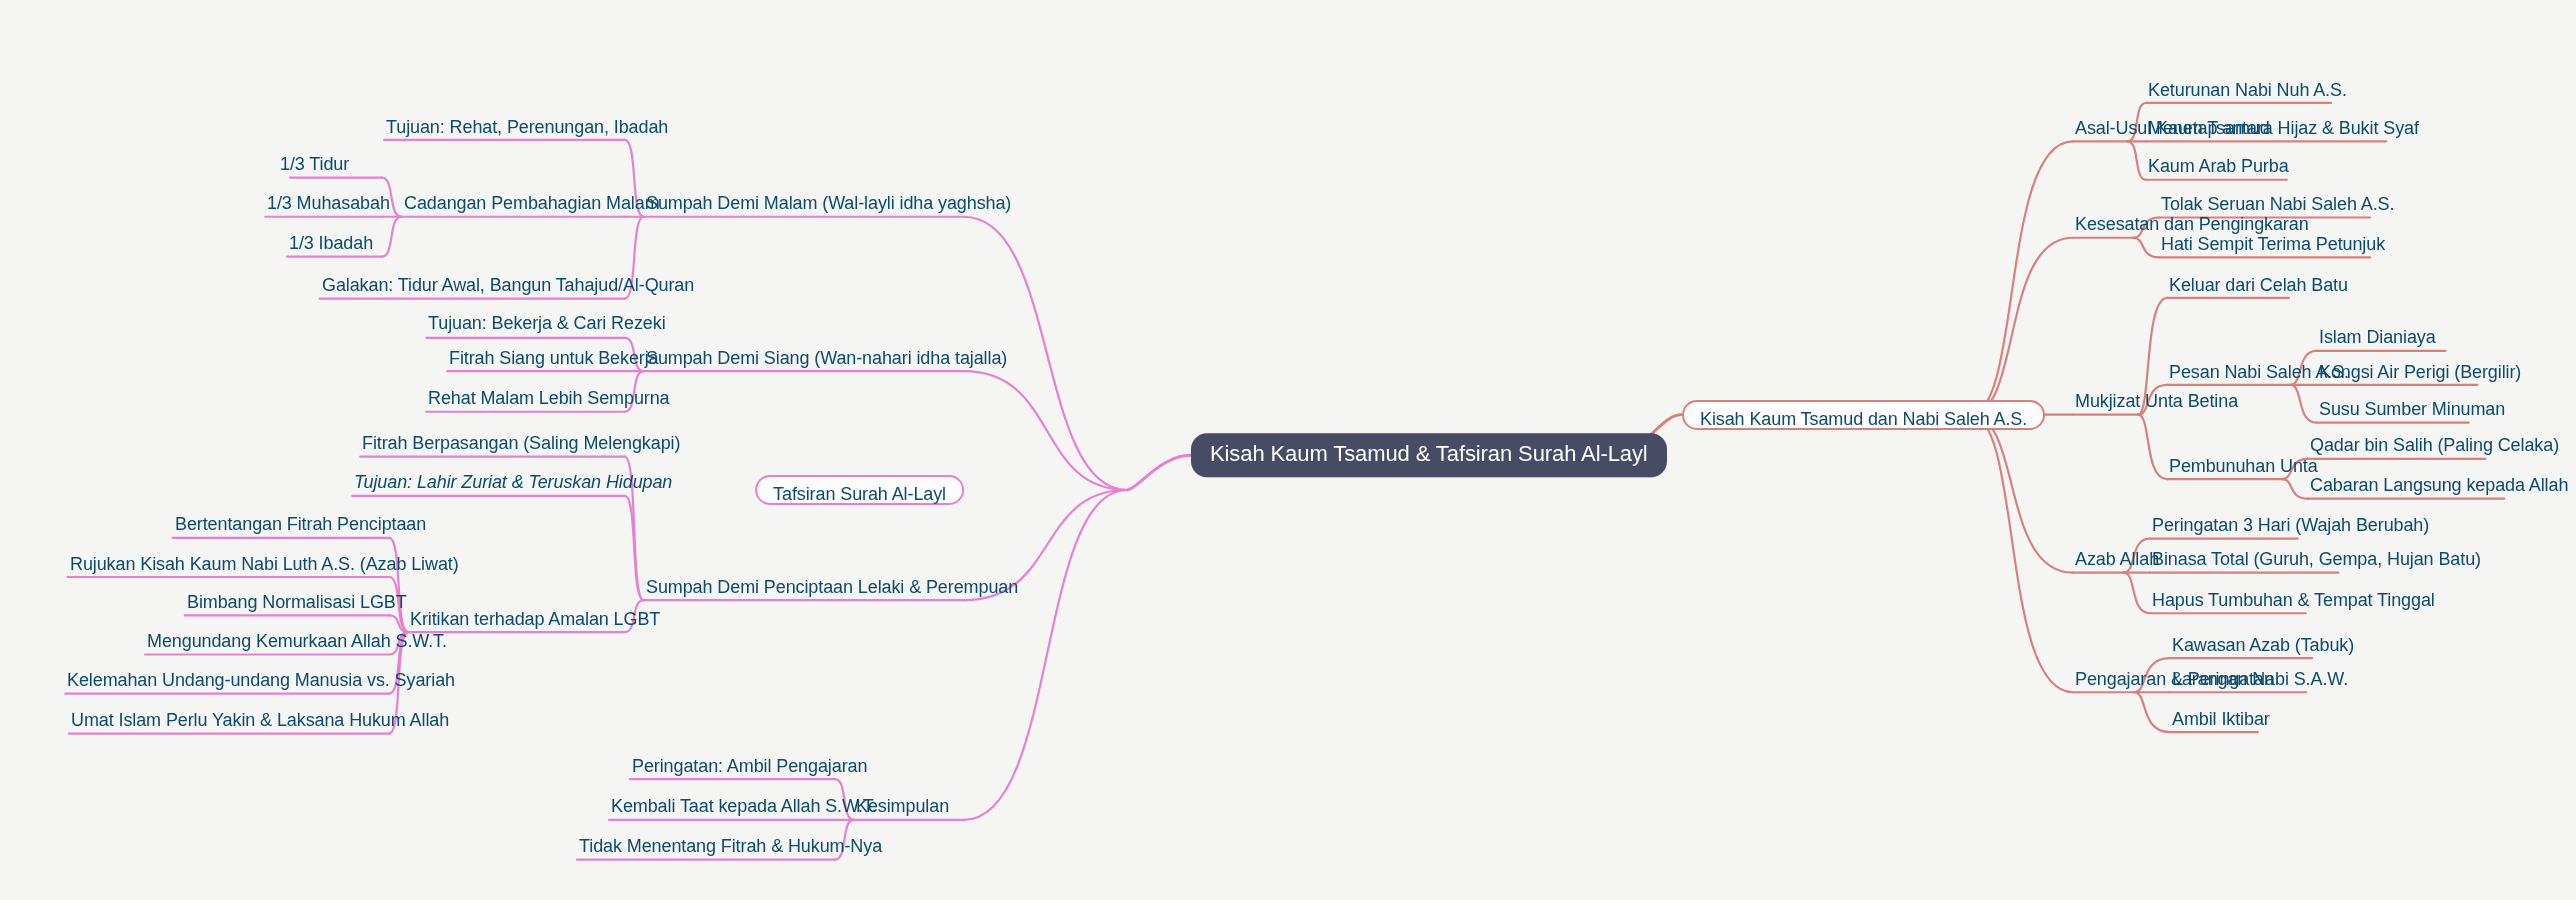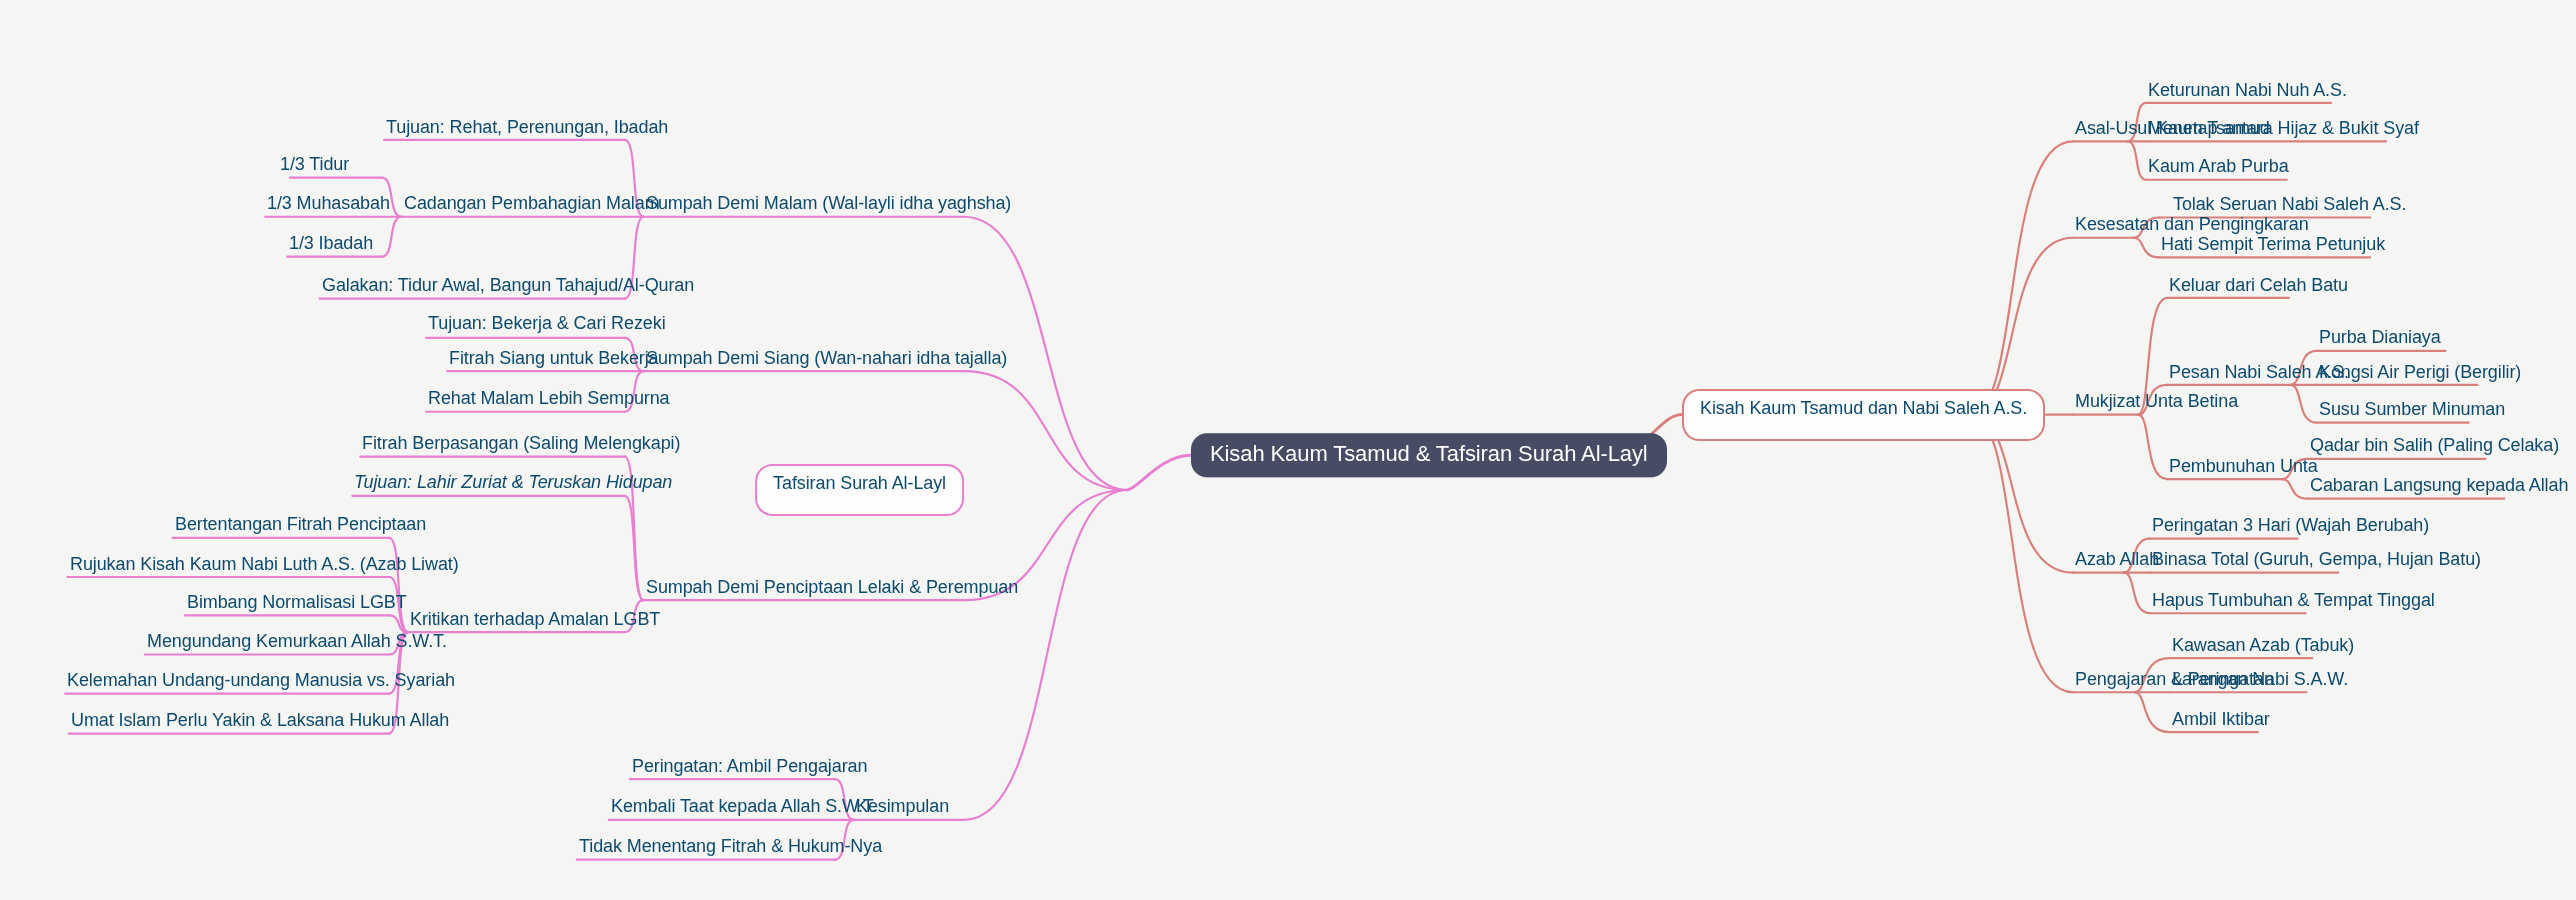--- a/index.html
+++ b/index.html
@@ -29,21 +29,21 @@
     border-radius:16px;
     padding:10px 19px 11.6px 19px;
     font-size:22px;
     box-shadow:0 0.7px 1.4px rgba(0,0,0,.08);
     transform:translateY(-50%);
   }
   
   .pill{
     background:#fdfdfd;
     border-radius:17.4px;
-    padding:8px 16px 22px 16px;
+    padding:8px 16px 0 16px;
     font-size:18px;
     transform:translateY(-50%);
   }
   .pill.pink{border:2.2px solid #e87fd0;}
   .pill.red{border:2.2px solid #d9807c;}
 </style>
 </head>
 <body>
 
 <div id="mindmap">
@@ -222,29 +222,29 @@
   <div class="node lbl" style="left:579px;top:855px;">Tidak Menentang Fitrah &amp; Hukum-Nya</div>
 
   <div class="node lbl" style="left:2075px;top:137px;">Asal-Usul Kaum Tsamud</div>
 
   <div class="node lbl" style="left:2148px;top:99px;">Keturunan Nabi Nuh A.S.</div>
   <div class="node lbl" style="left:2148px;top:137px;">Menetap antara Hijaz &amp; Bukit Syaf</div>
   <div class="node lbl" style="left:2148px;top:175px;">Kaum Arab Purba</div>
 
   <div class="node lbl" style="left:2075px;top:233px;">Kesesatan dan Pengingkaran</div>
 
-  <div class="node lbl" style="left:2161px;top:213px;margin-left:12px;">Tolak Seruan Nabi Saleh A.S.</div>
+  <div class="node lbl" style="left:2161px;top:213px;">Tolak Seruan Nabi Saleh A.S.</div>
   <div class="node lbl" style="left:2161px;top:253px;">Hati Sempit Terima Petunjuk</div>
 
   <div class="node lbl" style="left:2075px;top:410px;">Mukjizat Unta Betina</div>
 
   <div class="node lbl" style="left:2169px;top:294px;">Keluar dari Celah Batu</div>
 
   <div class="node lbl" style="left:2169px;top:381px;">Pesan Nabi Saleh A.S.</div>
-  <div class="node lbl" style="left:2319px;top:346px;">Purba Dianiaya</div>
+  <div class="node lbl" style="left:2319px;top:346px;">Islam Dianiaya</div>
   <div class="node lbl" style="left:2319px;top:381px;">Kongsi Air Perigi (Bergilir)</div>
   <div class="node lbl" style="left:2319px;top:418px;">Susu Sumber Minuman</div>
 
   <div class="node lbl" style="left:2169px;top:475px;">Pembunuhan Unta</div>
   <div class="node lbl" style="left:2310px;top:454px;">Qadar bin Salih (Paling Celaka)</div>
   <div class="node lbl" style="left:2310px;top:494px;">Cabaran Langsung kepada Allah</div>
 
   <div class="node lbl" style="left:2075px;top:568px;">Azab Allah</div>
 
   <div class="node lbl" style="left:2152px;top:534px;">Peringatan 3 Hari (Wajah Berubah)</div>

